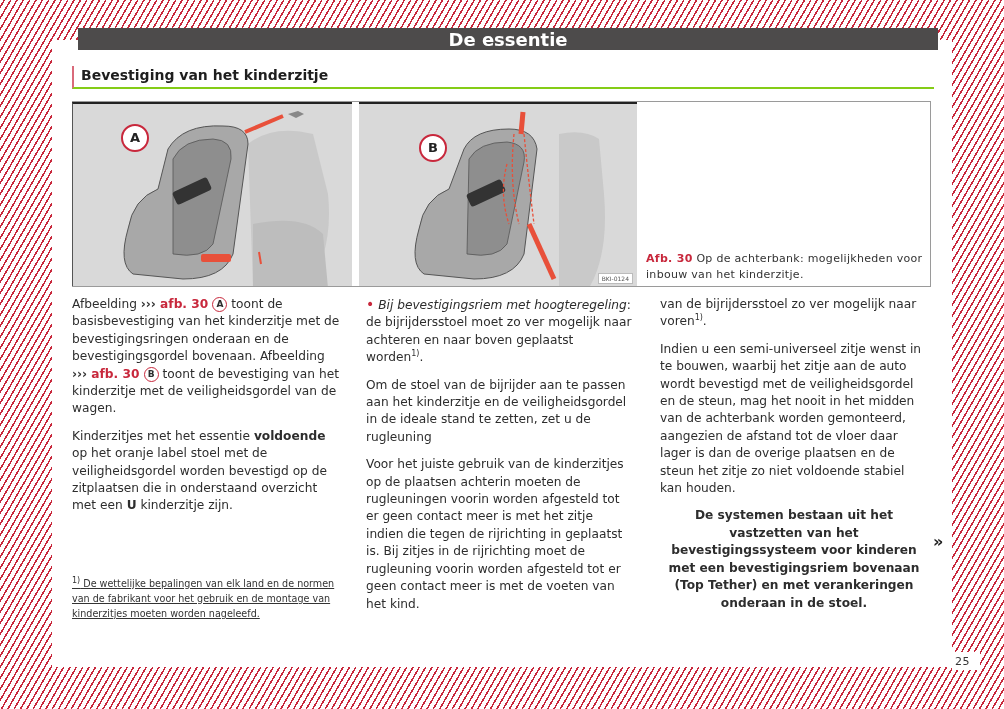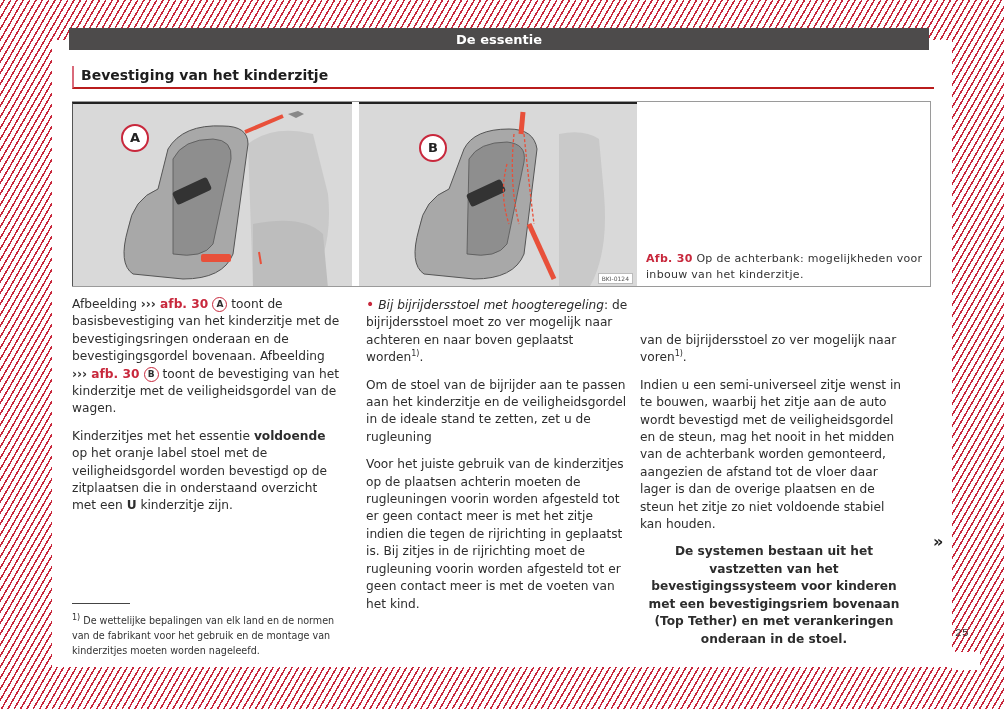--- a/index.html
+++ b/index.html
@@ -11,33 +11,32 @@
     }
     .page {
       position: absolute; left: 52px; top: 40px; width: 900px; height: 627px;
       background: #fff;
     }
     .pagenum-box {
       position: absolute; left: 952px; top: 652px; width: 28px; height: 18px;
       background: #fff;
     }
     .pagenum {
-      position: absolute; left: 955px; top: 627px; font-size: 11px; color: #333;
+      position: absolute; left: 955px; top: 655px; font-size: 11px; color: #333;
       letter-spacing: 0.5px;
-      font-family: Liberation Mono, monospace;
     }
     .header-bar {
-      position: absolute; left: 69px; top: 28px; width: 860px; height: 22px;
-      background: #4d4b4b; color: #fff; font-weight: bold; font-size: 13px;
+      position: absolute; left: 78px; top: 28px; width: 860px; height: 22px;
+      background: #4d4b4b; color: #fff; font-weight: bold; font-size: 18px;
       text-align: center; line-height: 23px;
       font-family: "DejaVu Sans", sans-serif;
     }
     .section-title {
       position: absolute; left: 72px; top: 66px; width: 860px; height: 21px;
-      border-left: 2px solid #d96a7a; border-bottom: 2px solid #b91c1c;
+      border-left: 2px solid #d96a7a; border-bottom: 2px solid #84cc16;
       box-sizing: content-box;
     }
     .section-title span {
       position: absolute; left: 7px; top: 1px; font-weight: bold; font-size: 14px;
       color: #1e1e1e;
     }
     .figure-frame {
       position: absolute; left: 72px; top: 101px; width: 859px; height: 186px;
       border: 1px solid #9a9a9a; border-left: none; box-sizing: border-box;
       background: #fff;
@@ -62,38 +61,38 @@
       color: #333; letter-spacing: 0.3px;
     }
     .caption .afb { color: #c8283c; font-weight: bold; }
     .col {
       position: absolute; top: 296px; width: 268px; font-size: 12.2px; line-height: 17.4px;
       color: #2d2d2d;
     }
     .col p { margin: 0 0 10px 0; }
     .col1 { left: 72px; }
     .col2 { left: 366px; }
-    .col3 { left: 640px; margin-top: 36px; }
+    .col3 { left: 660px; }
     .ref { color: #c8283c; font-weight: bold; }
     .chev { font-weight: bold; color: #333; }
     .circ {
       display: inline-block; width: 13px; height: 13px; border: 1.3px solid #c8283c; border-radius: 50%;
       font-size: 9px; font-weight: bold; text-align: center; line-height: 13px; vertical-align: 1px;
     }
     .bullet { color: #c8283c; font-size: 14px; }
     sup { font-size: 8px; line-height: 0; }
     .bold-para { font-weight: bold; text-align: center; }
     .more-arrow {
       position: absolute; left: 933px; top: 532px; font-weight: bold; font-size: 16px; color: #222;
     }
     .fn-rule {
       position: absolute; left: 72px; top: 603px; width: 58px; border-top: 1px solid #444;
     }
     .footnote {
-      position: absolute; left: 72px; top: 613px; width: 270px; font-size: 9.6px; line-height: 15px; color: #333;
+      position: absolute; left: 72px; top: 576px; width: 270px; font-size: 9.6px; line-height: 15px; color: #333; text-decoration: underline;
     }
   </style>
 </head>
 <body>
 
 <div class="page"></div>
 <div class="pagenum-box"></div>
 <div class="pagenum">25</div>
 
 <div class="header-bar">De essentie</div>
@@ -142,21 +141,21 @@
   <p>
     <span>Afbeelding </span><span class="chev">›››</span><span class="ref"> afb. 30 </span><span class="circ">A</span><span> toont de basisbevestiging van het kinderzitje met de bevestigingsringen onderaan en de bevestigingsgordel bovenaan. Afbeelding </span><span class="chev">›››</span><span class="ref"> afb. 30 </span><span class="circ">B</span><span> toont de bevestiging van het kinderzitje met de veiligheidsgordel van de wagen.</span>
   </p>
   <p>
     <span>Kinderzitjes met het essentie </span><b>voldoende</b><span> op het oranje label stoel met de veiligheidsgordel worden bevestigd op de zitplaatsen die in onderstaand overzicht met een </span><b>U</b><span> kinderzitje zijn.</span>
   </p>
 </div>
 
 <div class="col col2">
   <p>
-    <span class="bullet">•</span> <i>Bij bijrijdersstoel met hoogteregeling</i><span>: de bijrijdersstoel moet zo ver mogelijk naar achteren en naar boven geplaatst worden</span><sup>1)</sup><span>.</span>
+    <span class="bullet">•</span> <i>Bij bevestigingsriem met hoogteregeling</i><span>: de bijrijdersstoel moet zo ver mogelijk naar achteren en naar boven geplaatst worden</span><sup>1)</sup><span>.</span>
   </p>
   <p>Om de stoel van de bijrijder aan te passen aan het kinderzitje en de veiligheidsgordel in de ideale stand te zetten, zet u de rugleuning</p>
   <p>Voor het juiste gebruik van de kinderzitjes op de plaatsen achterin moeten de rugleuningen voorin worden afgesteld tot er geen contact meer is met het zitje indien die tegen de rijrichting in geplaatst is. Bij zitjes in de rijrichting moet de rugleuning voorin worden afgesteld tot er geen contact meer is met de voeten van het kind.</p>
 </div>
 
 <div class="col col3">
   <p>
     <span>van de bijrijdersstoel zo ver mogelijk naar voren</span><sup>1)</sup><span>.</span>
   </p>
   <p>Indien u een semi-universeel zitje wenst in te bouwen, waarbij het zitje aan de auto wordt bevestigd met de veiligheidsgordel en de steun, mag het nooit in het midden van de achterbank worden gemonteerd, aangezien de afstand tot de vloer daar lager is dan de overige plaatsen en de steun het zitje zo niet voldoende stabiel kan houden.</p>

